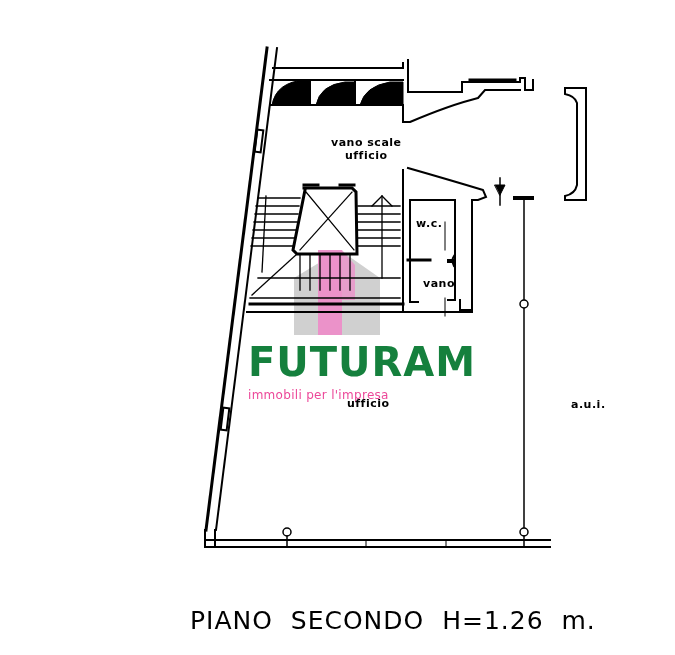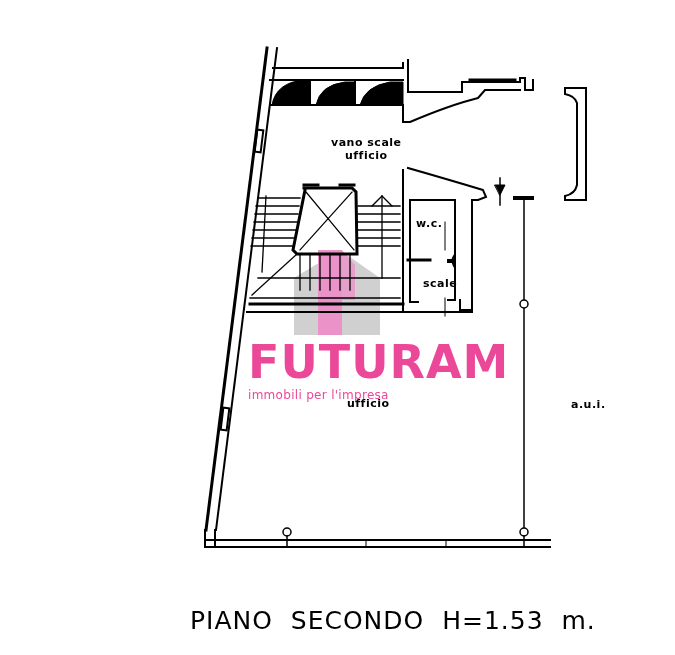--- a/index.html
+++ b/index.html
@@ -1,19 +1,19 @@
 <!DOCTYPE html>
 <html><head>
   <meta charset="utf-8">
   <style>
     html, body { margin: 0; padding: 0; background: #ffffff; }
     body { width: 675px; height: 655px; position: relative; overflow: hidden; font-family: "Liberation Sans", sans-serif; }
     #plan { position: absolute; left: 0; top: 0; width: 675px; height: 655px; }
     .room-label { position: absolute; font-family: "DejaVu Sans", sans-serif; font-weight: bold; font-size: 11px; color: #000; letter-spacing: 0.5px; line-height: 13px; text-align: center; }
-    .logo-word { position: absolute; left: 248px; top: 340px; font-family: "DejaVu Sans", sans-serif; font-size: 46px; font-weight: bold; color: #ec4899; letter-spacing: 1px; line-height: 44px; }
+    .logo-word { position: absolute; left: 248px; top: 340px; font-family: "DejaVu Sans", sans-serif; font-size: 40px; font-weight: bold; color: #15803d; letter-spacing: 1px; line-height: 44px; }
     .logo-tag { position: absolute; left: 248px; top: 386px; font-family: "DejaVu Sans", sans-serif; font-size: 12px; color: #ec4899; letter-spacing: 0.3px; line-height: 18px; }
     .caption { position: absolute; left: 190px; top: 606px; font-family: "DejaVu Sans", sans-serif; font-size: 25px; color: #000; letter-spacing: 1px; line-height: 30px; white-space: pre; }
   </style>
 </head>
 <body>
 
 <svg id="plan" viewBox="0 0 675 655" xmlns="http://www.w3.org/2000/svg">
 
   <g opacity="0.85">
     <polygon points="294,335 294,278 340,250 380,278 380,335" fill="#c8c8c8"></polygon>
@@ -128,21 +128,21 @@
       <line x1="524" y1="536" x2="524" y2="547" stroke-width="1.5"></line>
     </g>
   </g>
 </svg>
 
 <div class="room-label" style="left:302px; top:136px;margin-left:29px;">
   <div>vano scale</div>
   <div>ufficio</div>
 </div>
 <div class="room-label" style="left:416px; top:217px;">w.c.</div>
-<div class="room-label" style="left:423px; top:277px;">scale</div>
+<div class="room-label" style="left:423px; top:277px;">vano</div>
 
 <div class="logo-word">FUTURAM</div>
 <div class="logo-tag">immobili per l'impresa</div>
 
 <div class="room-label" style="left:347px; top:397px;">ufficio</div>
 <div class="room-label" style="left:571px; top:398px;text-align:center;">a.u.i.</div>
 
-<div class="caption">PIANO  SECONDO  H=1.53  m.</div>
+<div class="caption">PIANO  SECONDO  H=1.26  m.</div>
 
 </body></html>

